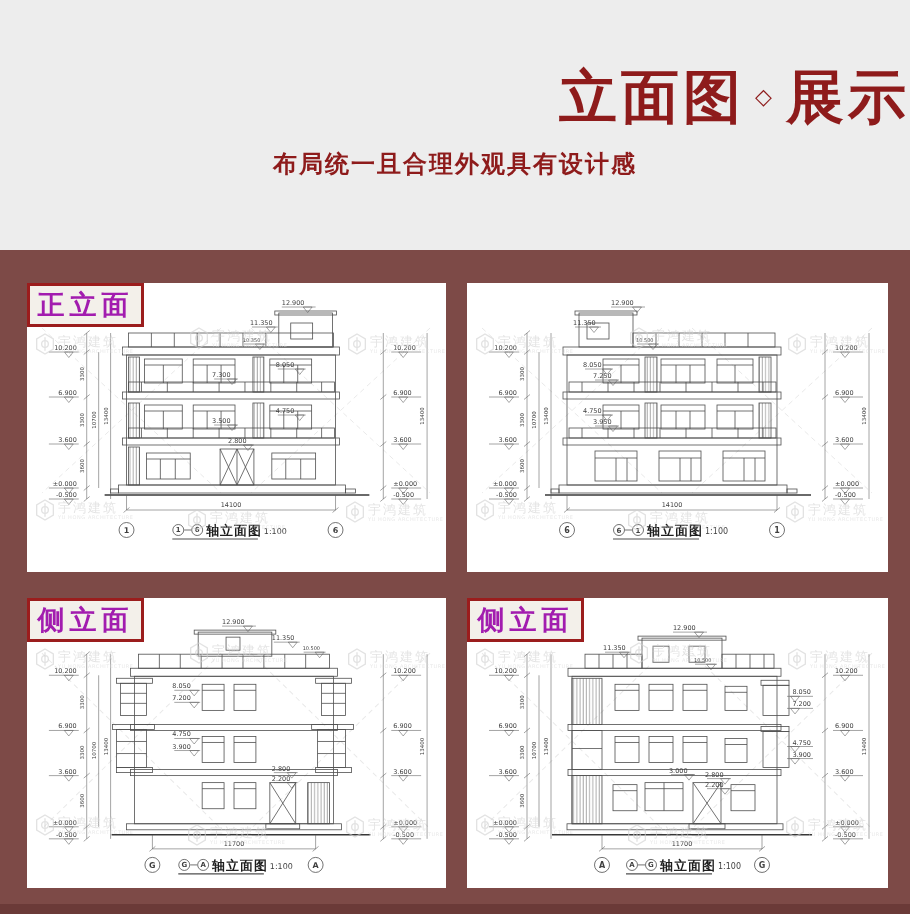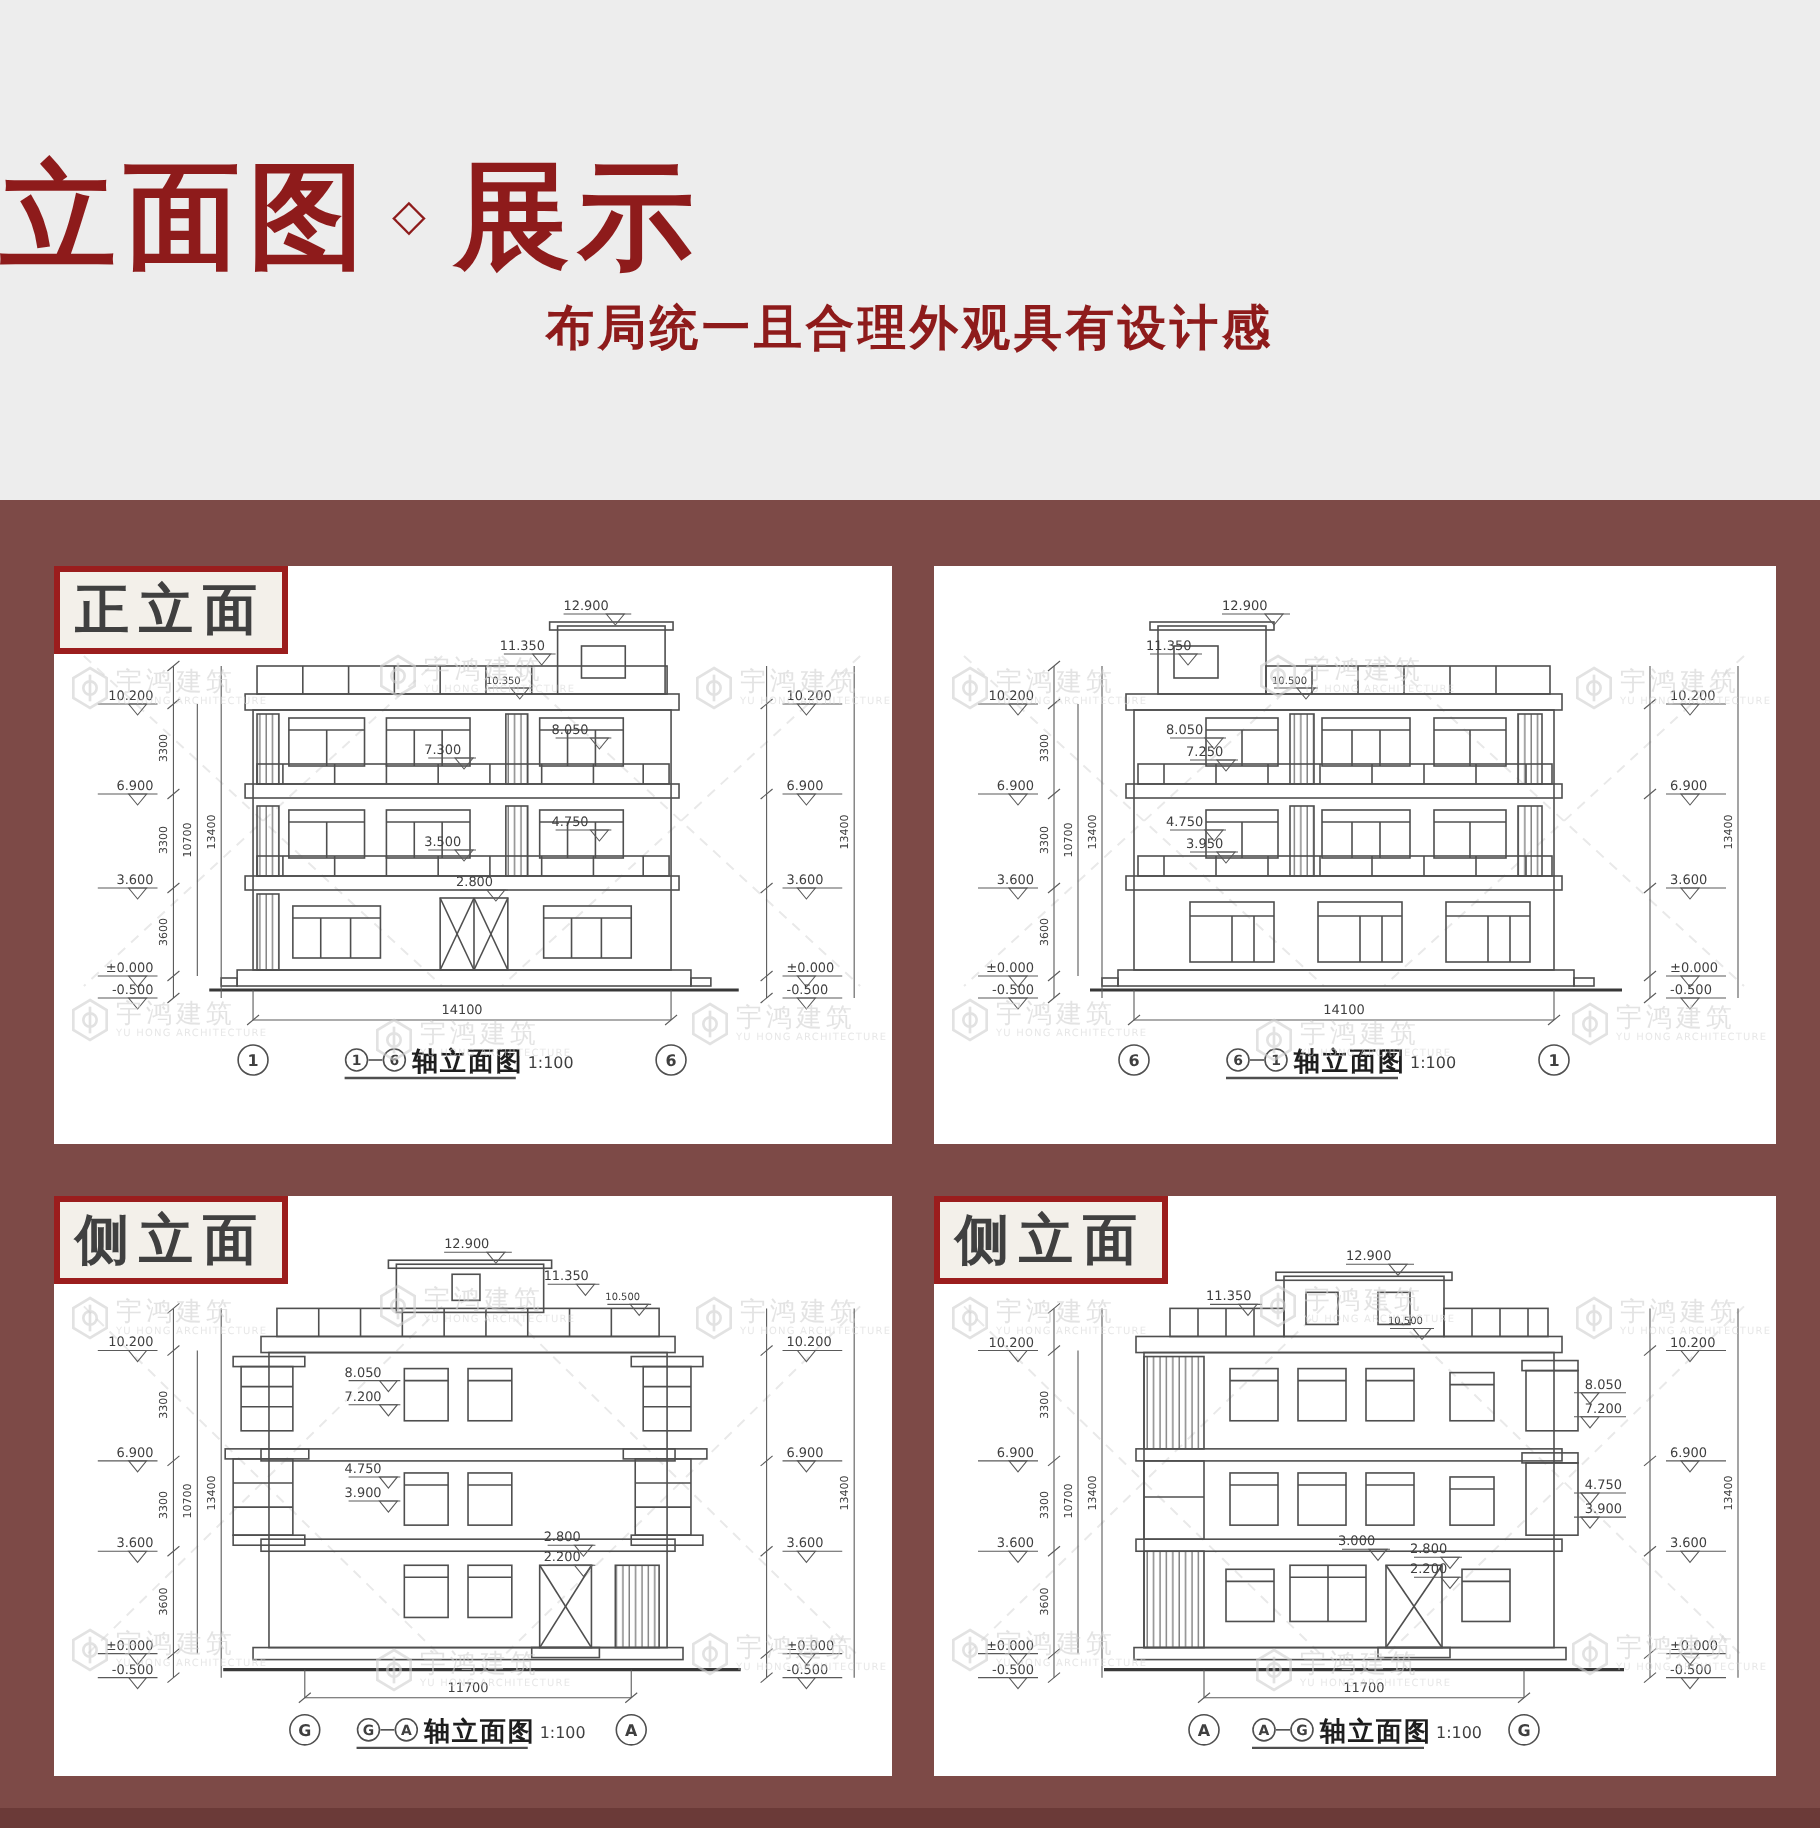--- a/index.html
+++ b/index.html
@@ -2,31 +2,31 @@
 <html><head>
 <meta charset="utf-8">
 <style>
   html,body{margin:0;padding:0}
   body{width:910px;height:914px;position:relative;overflow:hidden;background:#7d4a47;font-family:"DejaVu Sans",sans-serif}
   .hero{position:absolute;top:0;left:0;width:910px;height:250px;background:#ededed}
   .backdrop{position:absolute;top:42px;left:0;width:100%;text-align:center;font-size:60px;font-weight:bold;
     letter-spacing:10px;white-space:nowrap;
     background:linear-gradient(180deg,#d99f9f 0%,#ecc8c8 55%,rgba(236,202,202,0) 100%);
     -webkit-background-clip:text;background-clip:text;color:transparent}
-  .title{position:absolute;top:70px;left:0;width:100%;text-align:left;font-size:58px;font-weight:bold;
+  .title{position:absolute;top:59px;left:0;width:100%;text-align:right;font-size:58px;font-weight:bold;
     color:#8e1b1b;letter-spacing:4px;white-space:nowrap}
   .title .sep{font-size:22px;vertical-align:13px;font-weight:normal;padding:0 10px}
   .subtitle{position:absolute;top:148px;left:0;width:100%;text-align:center;font-size:24px;font-weight:bold;
     color:#8e1b1b;letter-spacing:2px}
   .desc{position:absolute;top:194px;left:0;width:100%;text-align:center;font-size:10px;line-height:16px;
     color:#c5c5c5;letter-spacing:.4px}
   .panel{position:absolute;background:#ffffff;overflow:hidden}
   .draw{position:absolute;left:0;top:0;width:100%;height:100%}
   .badge{position:absolute;top:0;left:0;width:117px;height:44px;box-sizing:border-box;border:3px solid #9b1d1d;
-    background:#f3f0ea;color:#404040;font-size:27px;font-weight:bold;letter-spacing:5px;
+    background:#f3f0ea;color:#a21caf;font-size:27px;font-weight:bold;letter-spacing:5px;
     display:flex;align-items:center;justify-content:center;z-index:5}
   .bottom-strip{position:absolute;left:0;bottom:0;width:100%;height:10px;background:#6b3a38}
   
   .wm{position:absolute;display:flex;gap:3px;align-items:center;opacity:.6;pointer-events:none;z-index:2}
   .wm-hex{width:20px;height:22px;stroke:#d0d0d0;fill:none;stroke-width:1.6}
   .wm-txt{display:flex;flex-direction:column}
   .wm-cn{font-size:13px;font-weight:normal;color:#d2d2d2;letter-spacing:2px;line-height:13px;white-space:nowrap}
   .wm-en{font-size:5px;color:#d8d8d8;letter-spacing:.6px;white-space:nowrap}
   
   .draw text{font-family:"DejaVu Sans",sans-serif;fill:#3f3f3f;stroke:none}

